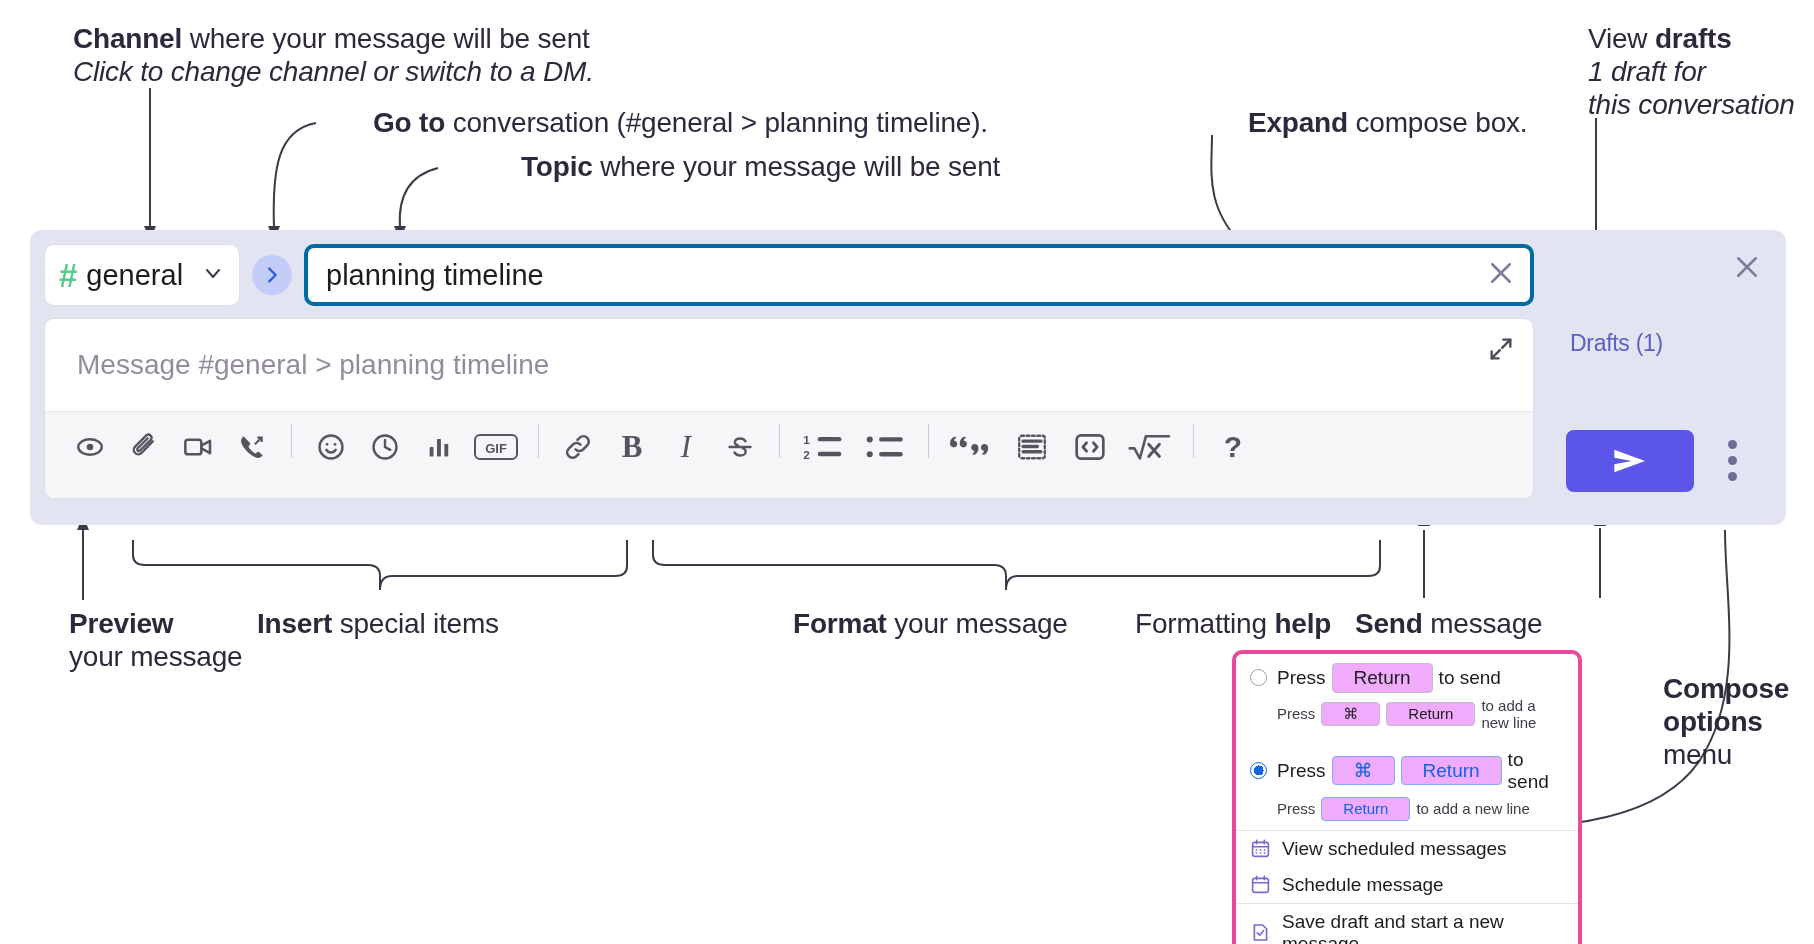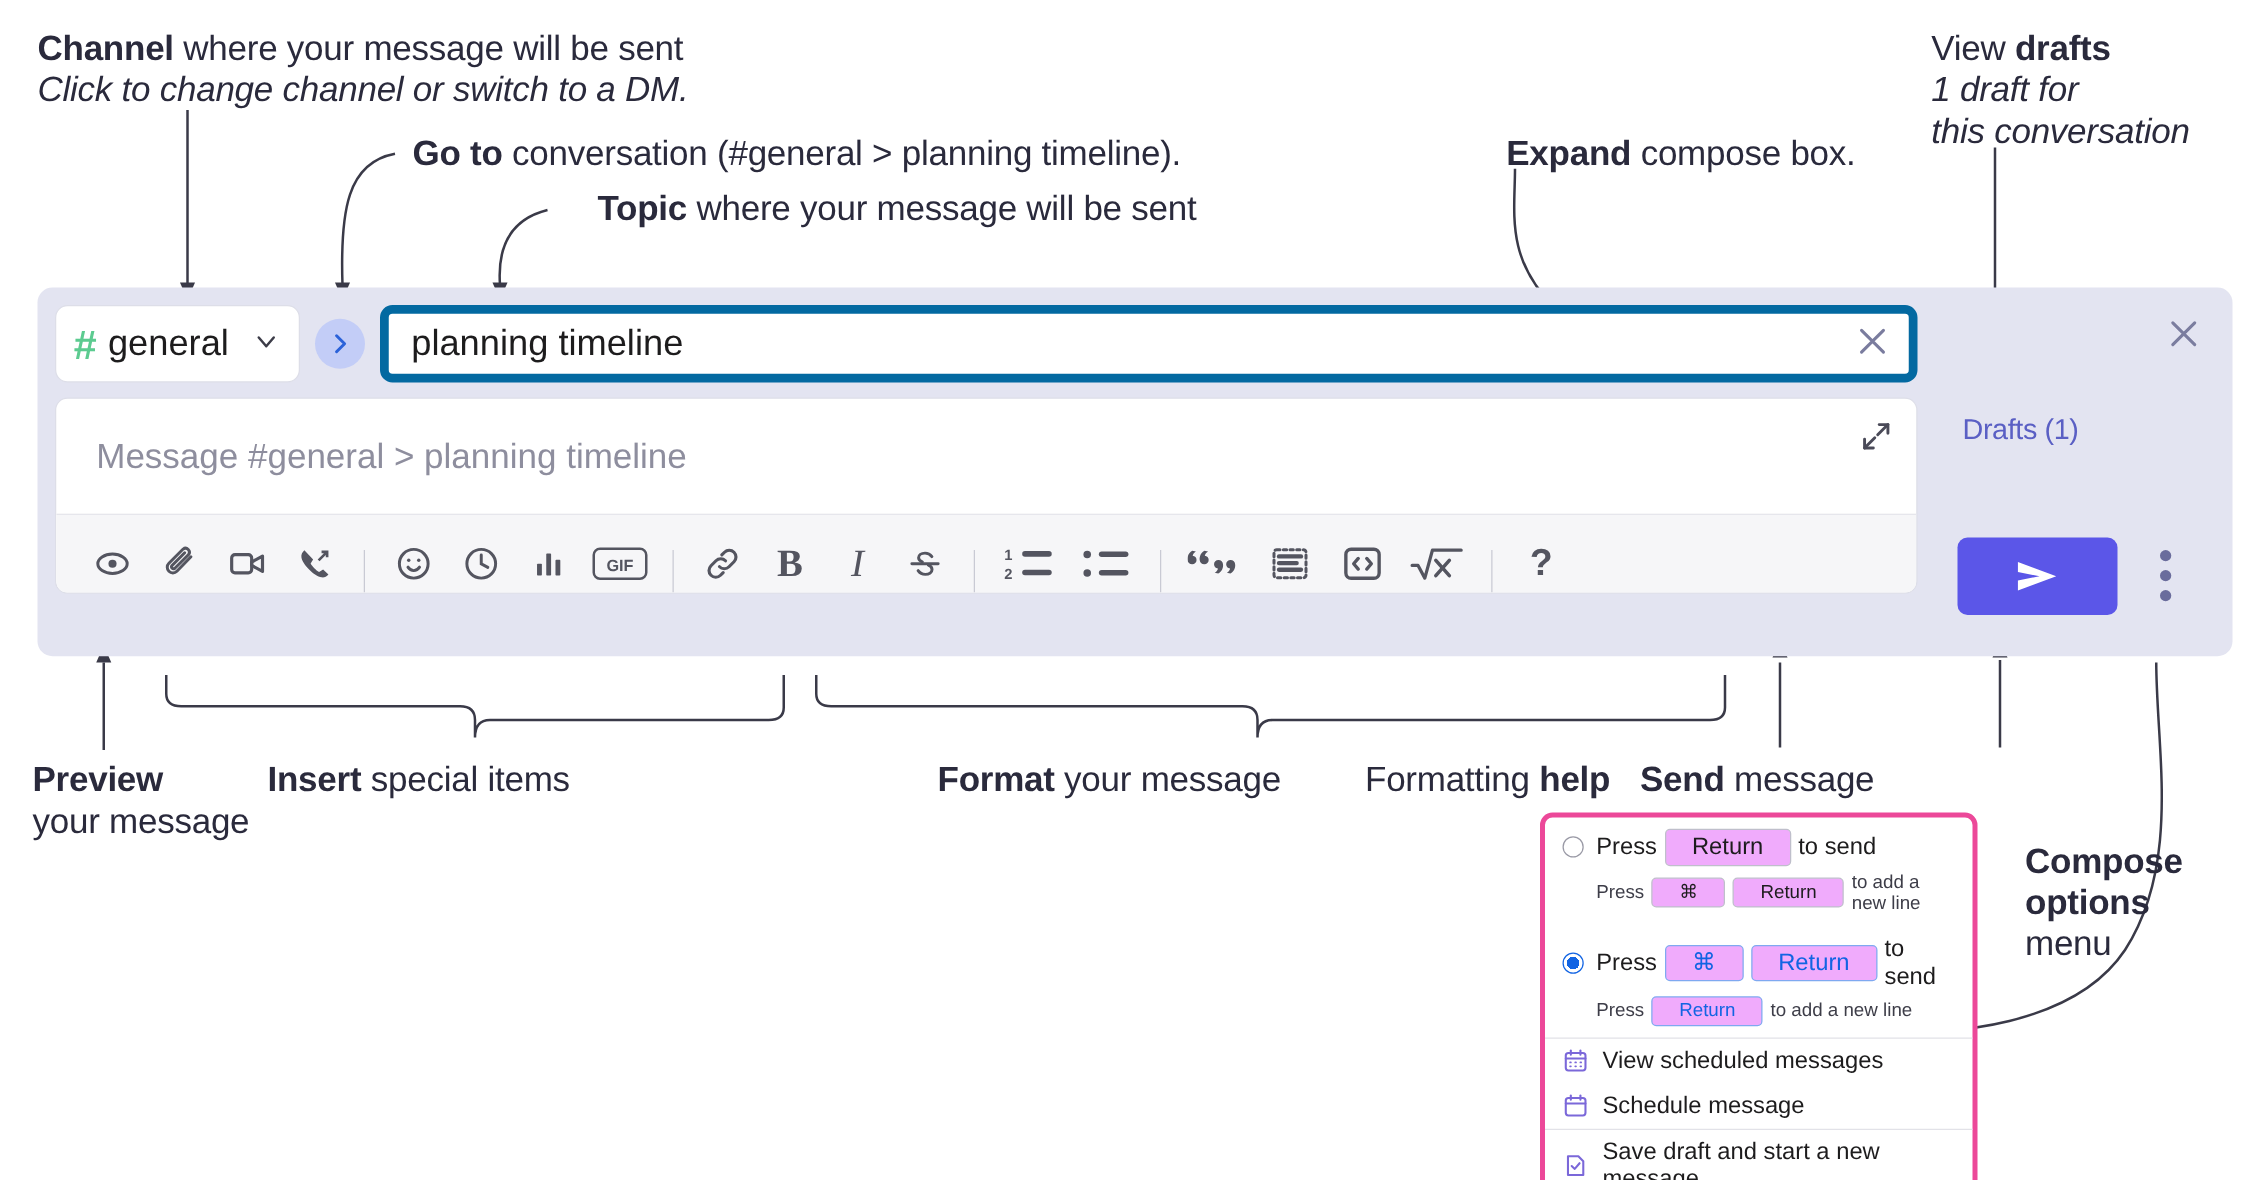--- a/index.html
+++ b/index.html
@@ -5,21 +5,21 @@
   html,body{margin:0;padding:0;}
   body{
     width:1814px;height:944px;
     background:#ffffff;
     font-family:"Liberation Sans", sans-serif;
     color:#2b2b3d;
     position:relative;
     overflow:hidden;
   }
   .abs{position:absolute;}
-  .ann{font-size:28px;line-height:1.18;color:#2a2a3c;letter-spacing:-0.2px;}
+  .ann{font-size:28px;line-height:1.18;color:#2a2a3c;letter-spacing:-0.2px;margin-left:43px;}
   .ann b{font-weight:700;}
   .ann i{font-style:italic;}
 
   
   #compose{
     position:absolute;left:30px;top:230px;width:1756px;height:295px;
     background:#e3e4f1;border-radius:12px;
   }
   #compose-inner{position:absolute;left:14px;top:14px;width:1490px;}
 
@@ -34,37 +34,37 @@
   .chev-down{margin-left:auto;color:#3c3c48;font-size:22px;line-height:1;}
 
   .goto-btn{
     width:40px;height:40px;border-radius:50%;background:#c3cdf7;
     display:flex;align-items:center;justify-content:center;margin:0 12px;
     flex:0 0 auto;
   }
   .goto-btn svg{display:block;}
 
   .topic-field{
-    flex:1;height:62px;background:#ffffff;border:7px solid #0369a1;border-radius:10px;
+    flex:1;height:62px;background:#ffffff;border:4px solid #0369a1;border-radius:10px;
     display:flex;align-items:center;padding:0 14px 0 18px;box-sizing:border-box;
   }
   .topic-value{font-size:29px;color:#1d1c1d;}
   .topic-clear{margin-left:auto;color:#7a7c9e;}
 
   .msg-box{
     margin-top:12px;background:#ffffff;border:1px solid #dddee8;border-radius:10px;
     overflow:hidden;
   }
   .msg-input{height:92px;display:flex;align-items:center;padding:0 32px;position:relative;}
   .msg-placeholder{font-size:28px;color:#8e8e9e;}
   .expand-btn{position:absolute;right:18px;top:16px;color:#4a4a58;}
 
   .toolbar{
     height:62px;background:#f6f6f8;border-top:1px solid #e6e6ec;
-    display:flex;align-items:flex-end;padding:0 18px;gap:0;
+    display:flex;align-items:flex-start;padding:12px 18px;gap:0;
   }
   .tb{width:54px;height:46px;display:flex;align-items:center;justify-content:center;color:#545560;flex:0 0 auto;}
   .tb svg{display:block;}
   .sep{width:1px;height:34px;background:#c9cad4;margin:0 12px;flex:0 0 auto;}
 
   
   .close-x{position:absolute;right:24px;top:22px;color:#7b7d9f;}
   .drafts{position:absolute;left:1540px;top:330px;font-size:23px;color:#5a5fc4;letter-spacing:-0.3px;}
   .send-btn{
     position:absolute;left:1536px;top:430px;width:128px;height:62px;background:#5b56e8;

